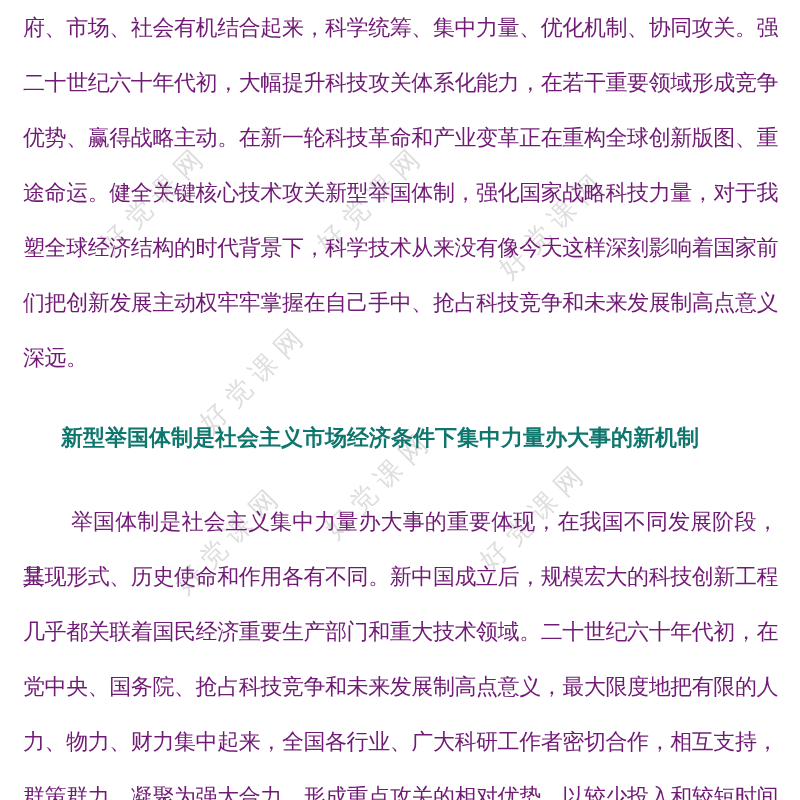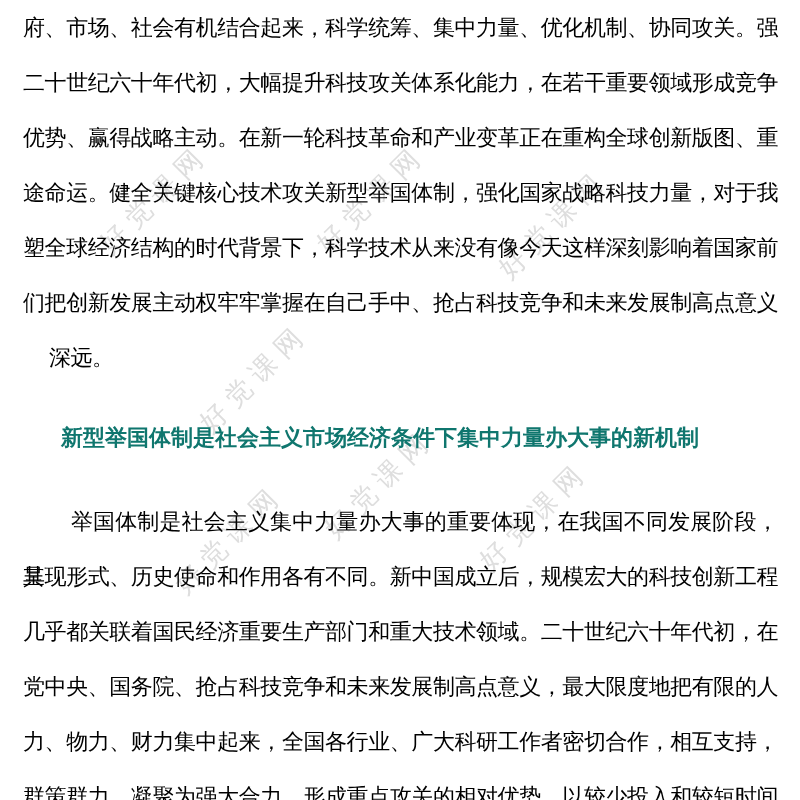--- a/index.html
+++ b/index.html
@@ -15,23 +15,23 @@
   .wm1 { left:84px;  top:181px; }
   .wm2 { left:301px; top:181px; }
   .wm3 { left:483px; top:206px; }
   .wm4 { left:184px; top:360px; }
   .wm5 { left:309px; top:466px; }
   .wm6 { left:159px; top:521px; }
   .wm7 { left:464px; top:498px; }
   .content { position:relative; z-index:1; padding:0 22px 0 23px; }
   .line {
     height:55px; line-height:55px; font-size:22px; letter-spacing:-0.5px;
-    color:#000000; text-align:justify; text-align-last:justify;
+    color:#701a75; text-align:justify; text-align-last:justify;
   }
-  .no-stretch { text-align-last:left;margin-left:26px; }
+  .no-stretch { text-align-last:left; }
   .indent2 { text-indent:48px;font-family:Liberation Serif, serif; }
   .heading {
     margin-top:25px; height:55px; line-height:55px; padding-left:38px;
     font-size:22px; font-weight:bold; color:#0f766e; letter-spacing:0;
     text-align:left; text-align-last:left;
   }
   .para2 { margin-top:29px; }
 </style>
 </head>
 <body>

